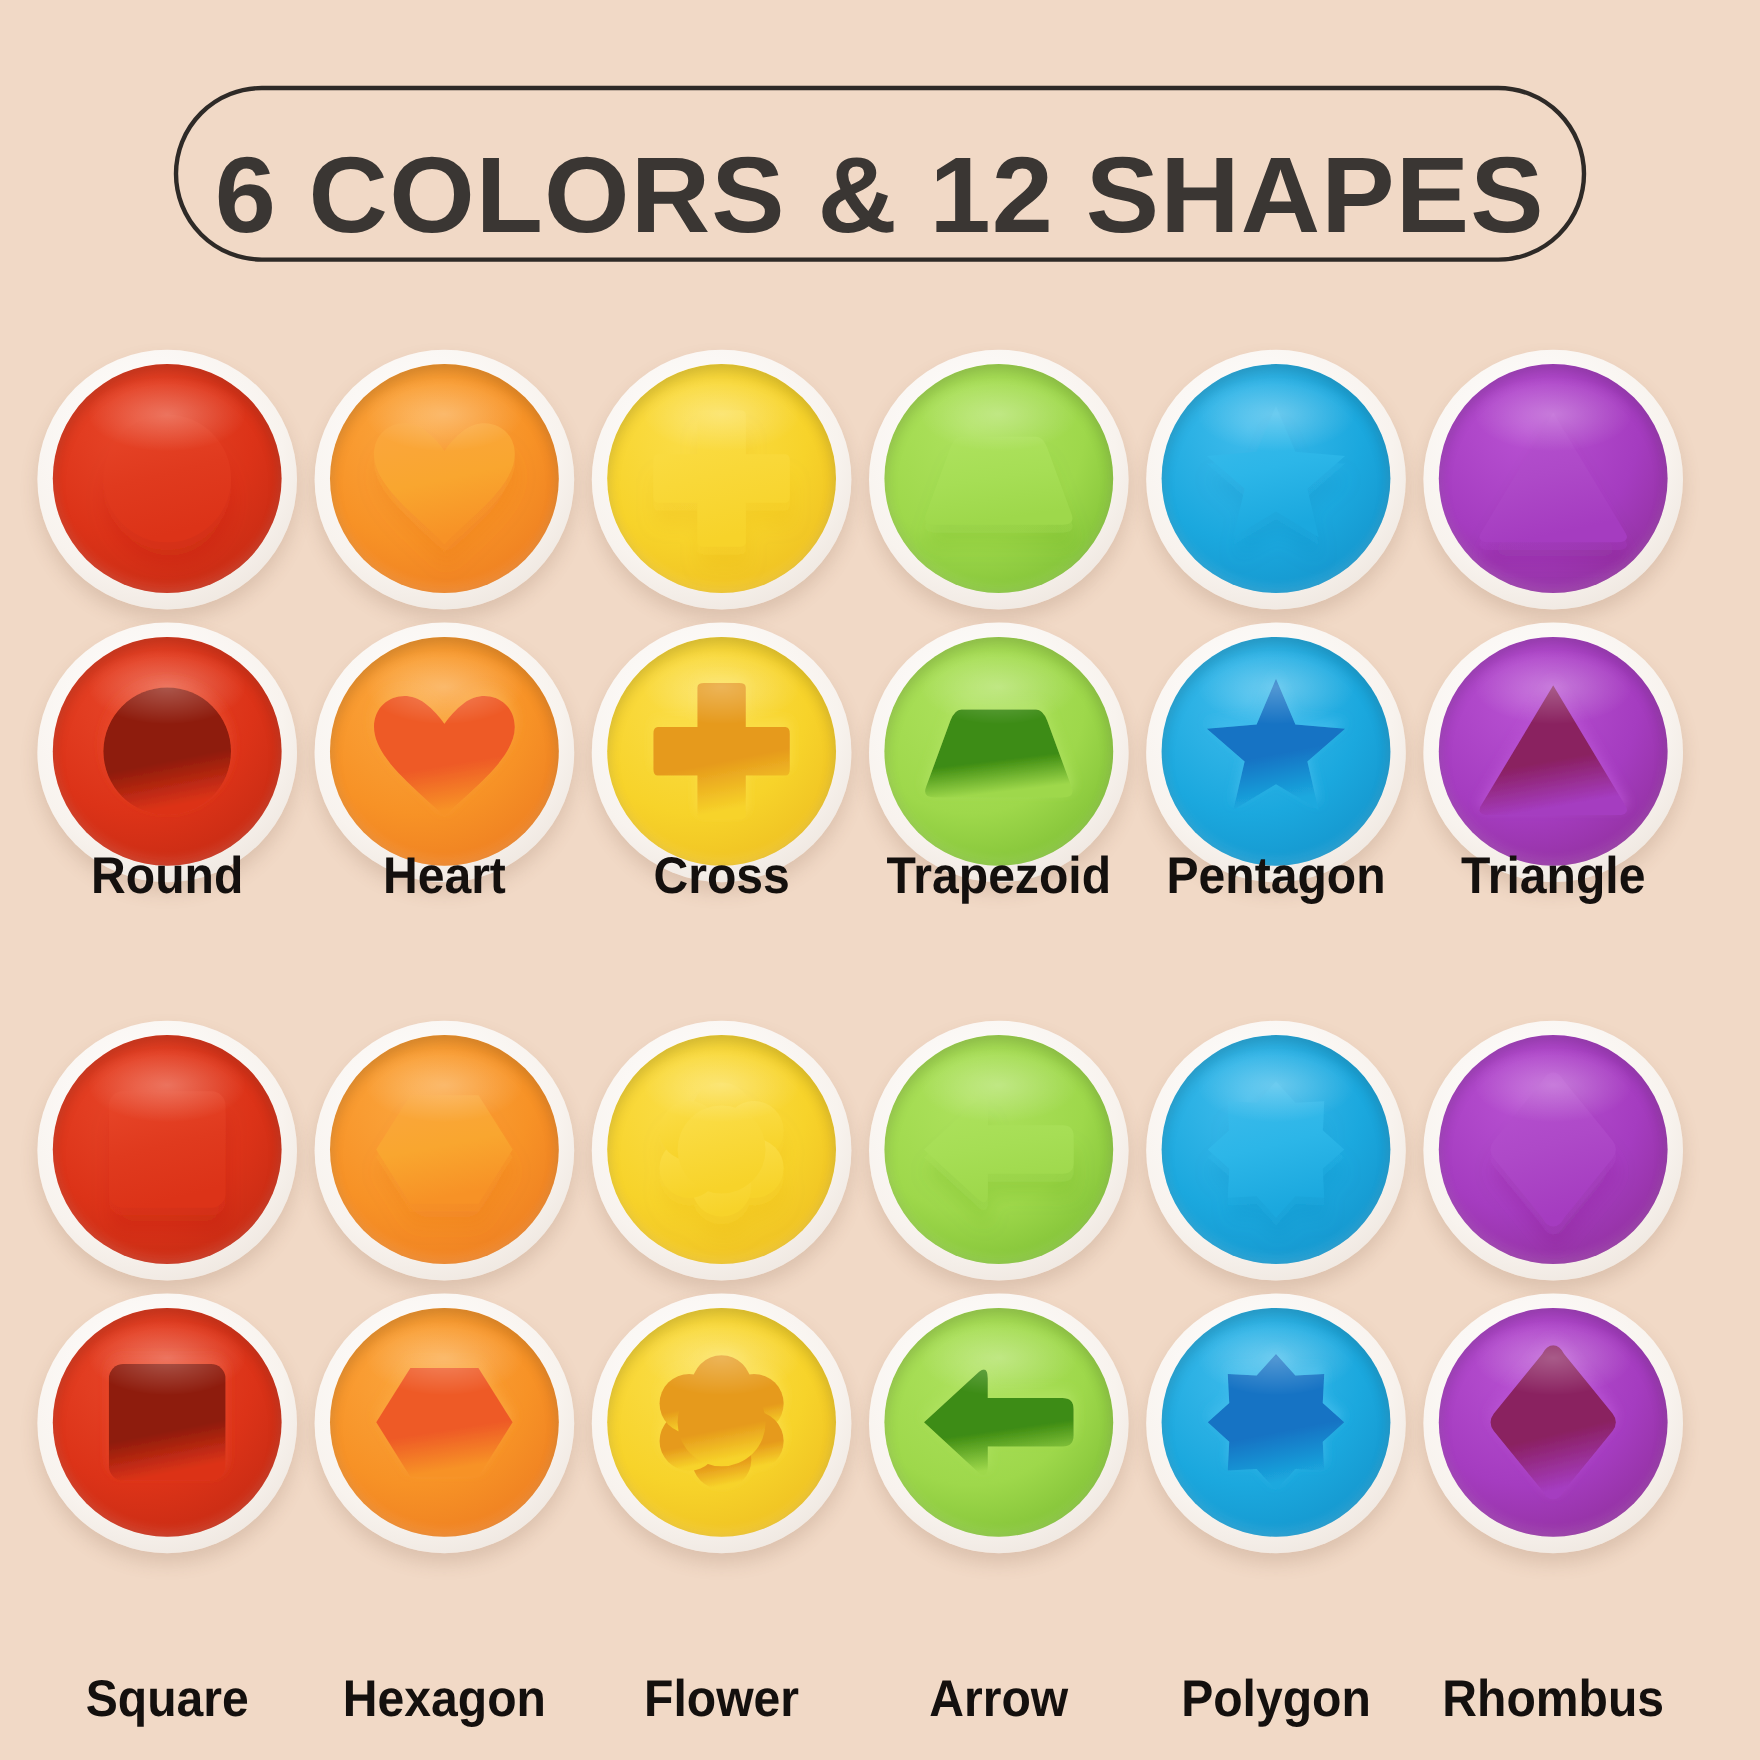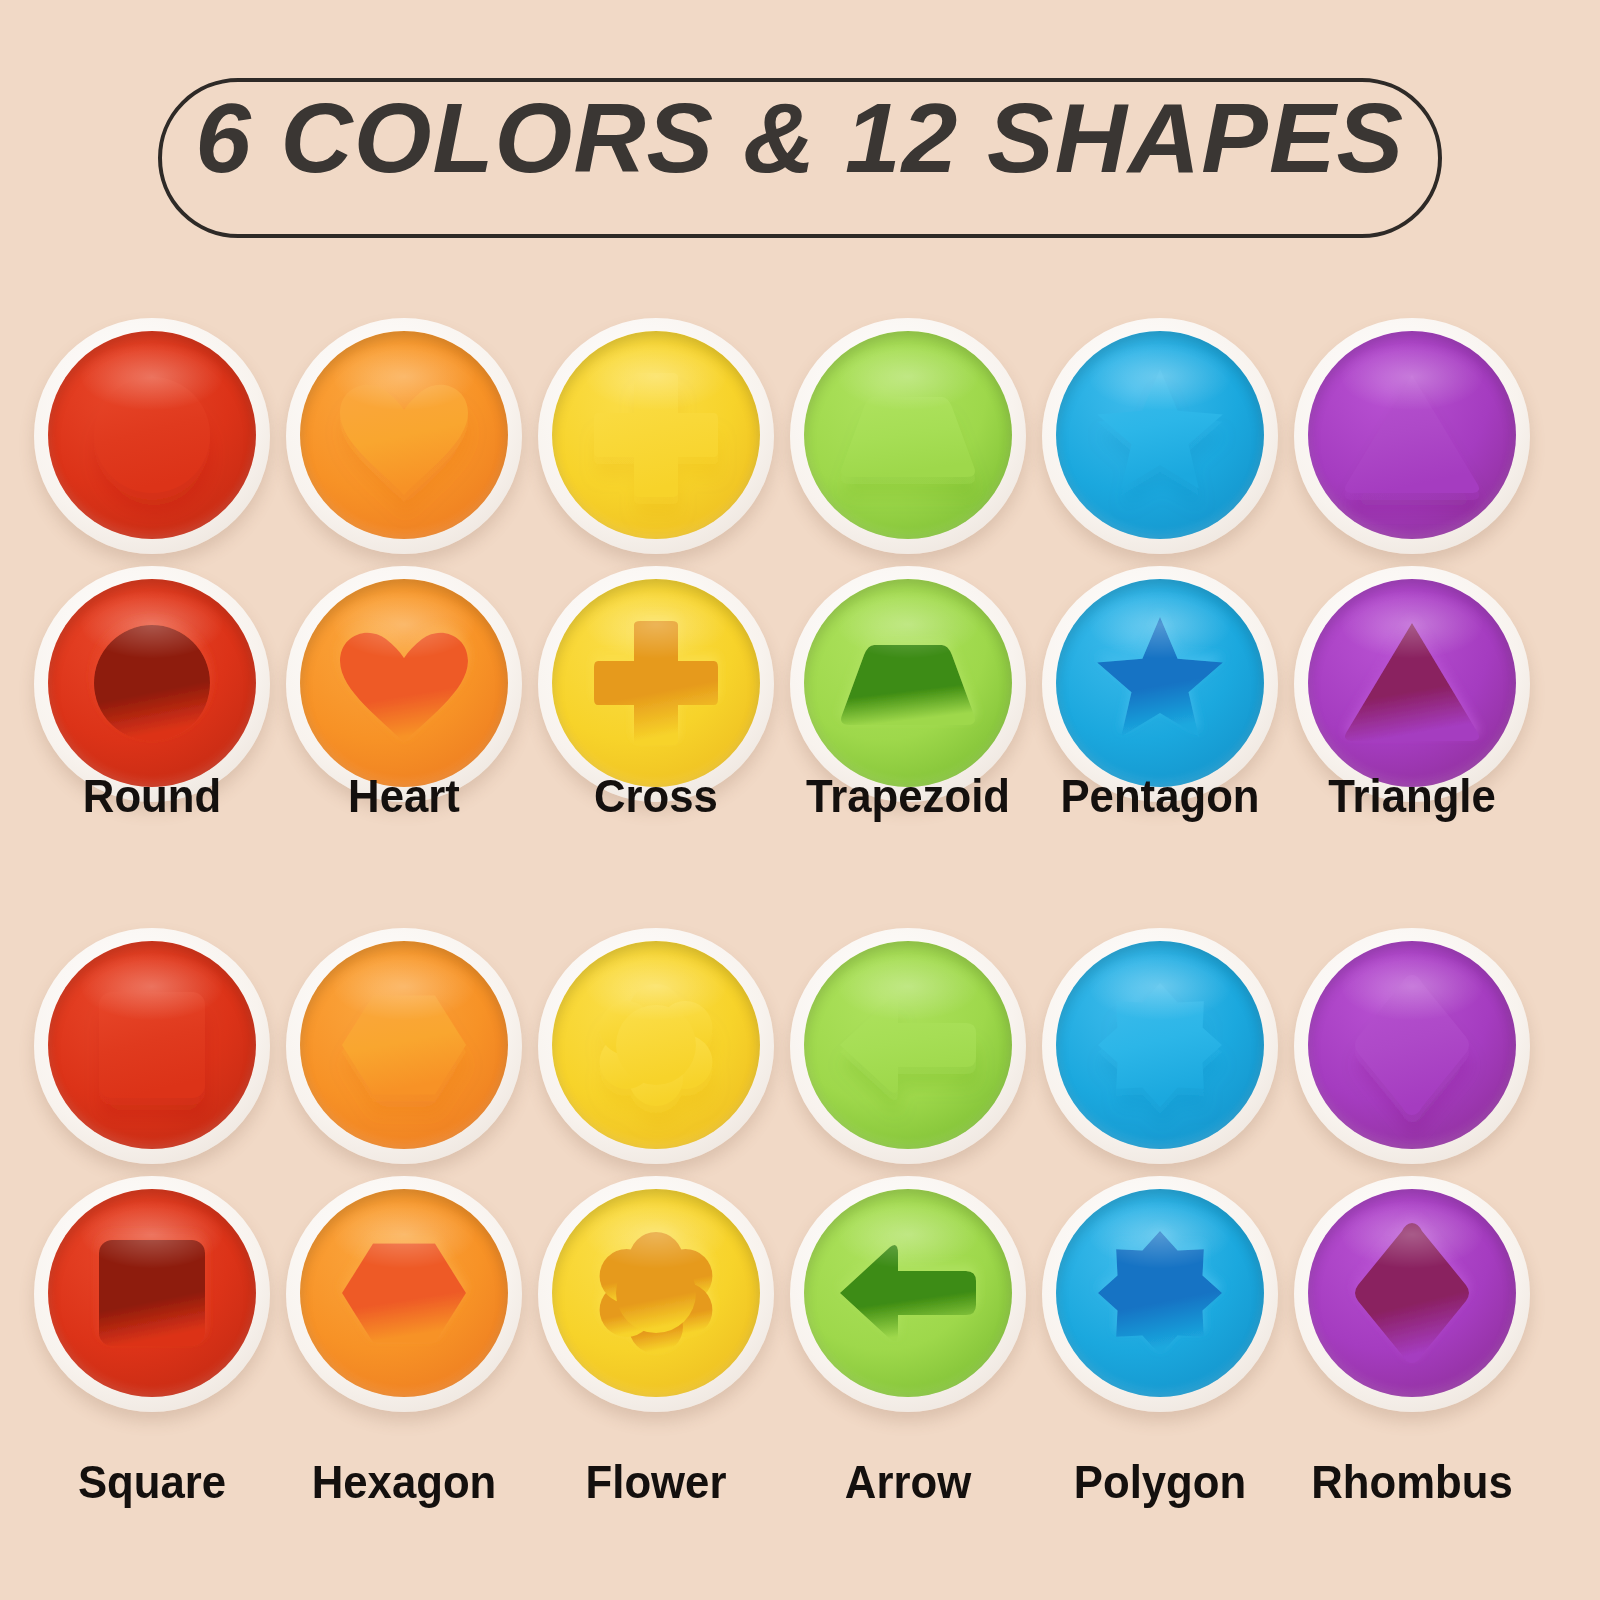--- a/index.html
+++ b/index.html
@@ -9,21 +9,21 @@
     font-family:"Liberation Sans","DejaVu Sans",sans-serif;
     overflow:hidden;
     position:relative;
   }
 
   
   #title-wrap{
     position:absolute;left:158px;top:78px;width:1284px;height:160px;
     border:4px solid #2E2A27;border-radius:80px;
     box-sizing:border-box;
-    display:flex;align-items:flex-start;justify-content:center;font-style:italic;
+    display:flex;align-items:flex-end;justify-content:center;
   }
   #title-text{
     font-size:98px;font-weight:700;color:#3A3633;
     letter-spacing:1px;white-space:nowrap;
     font-family:"Liberation Sans","DejaVu Sans",sans-serif;
     transform:scaleX(1.02);
   }
 
   
   .block{position:absolute;left:0;width:1600px;}
@@ -72,21 +72,21 @@
   
   .labelrow{position:relative;width:1600px;height:74px;}
   .label{
     position:absolute;width:236px;text-align:center;
     font-size:47px;font-weight:700;color:#14100E;
     font-family:"Liberation Sans","DejaVu Sans",sans-serif;
     transform:scaleX(0.93);
     white-space:nowrap;
   }
   #labels-a{top:768px;}
-  #labels-b{top:1380px;}
+  #labels-b{top:1442px;}
 </style>
 </head>
 <body style="background: rgb(241, 217, 198);">
 
 <div id="title-wrap" style="border-color: rgb(46, 42, 39);">
   <div id="title-text" style="color: rgb(58, 54, 51);">6 COLORS &amp; 12 SHAPES</div>
 </div>
 
 <div class="block" id="block-a">
   <div class="row" id="row-a-peg">

